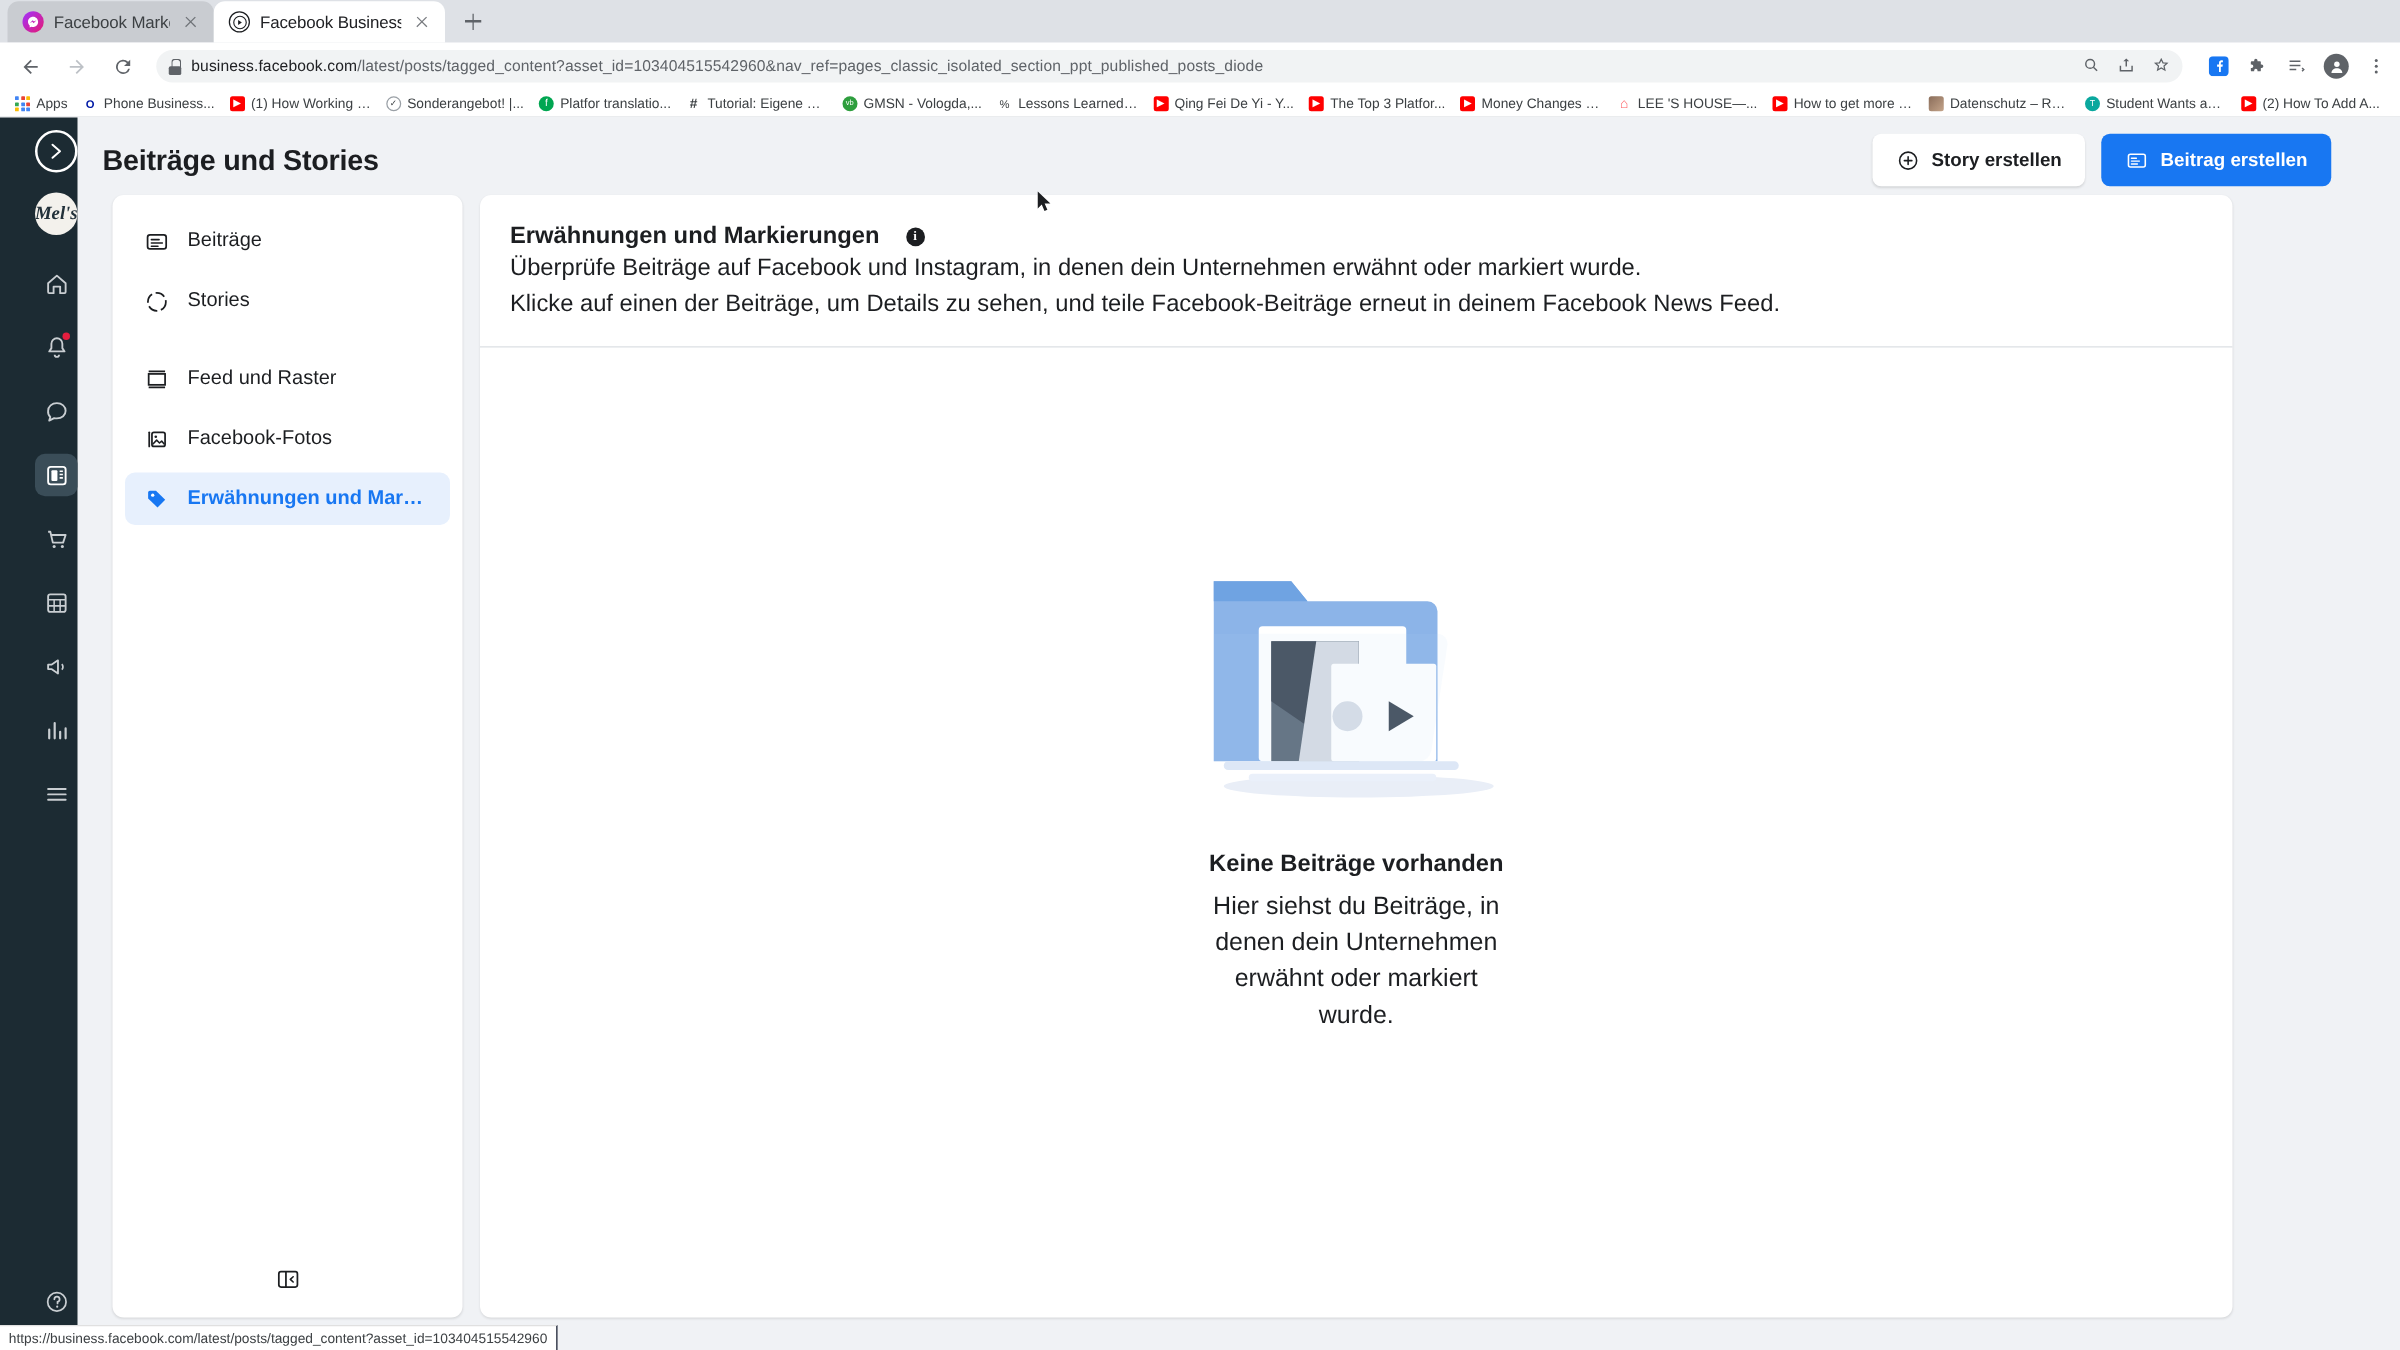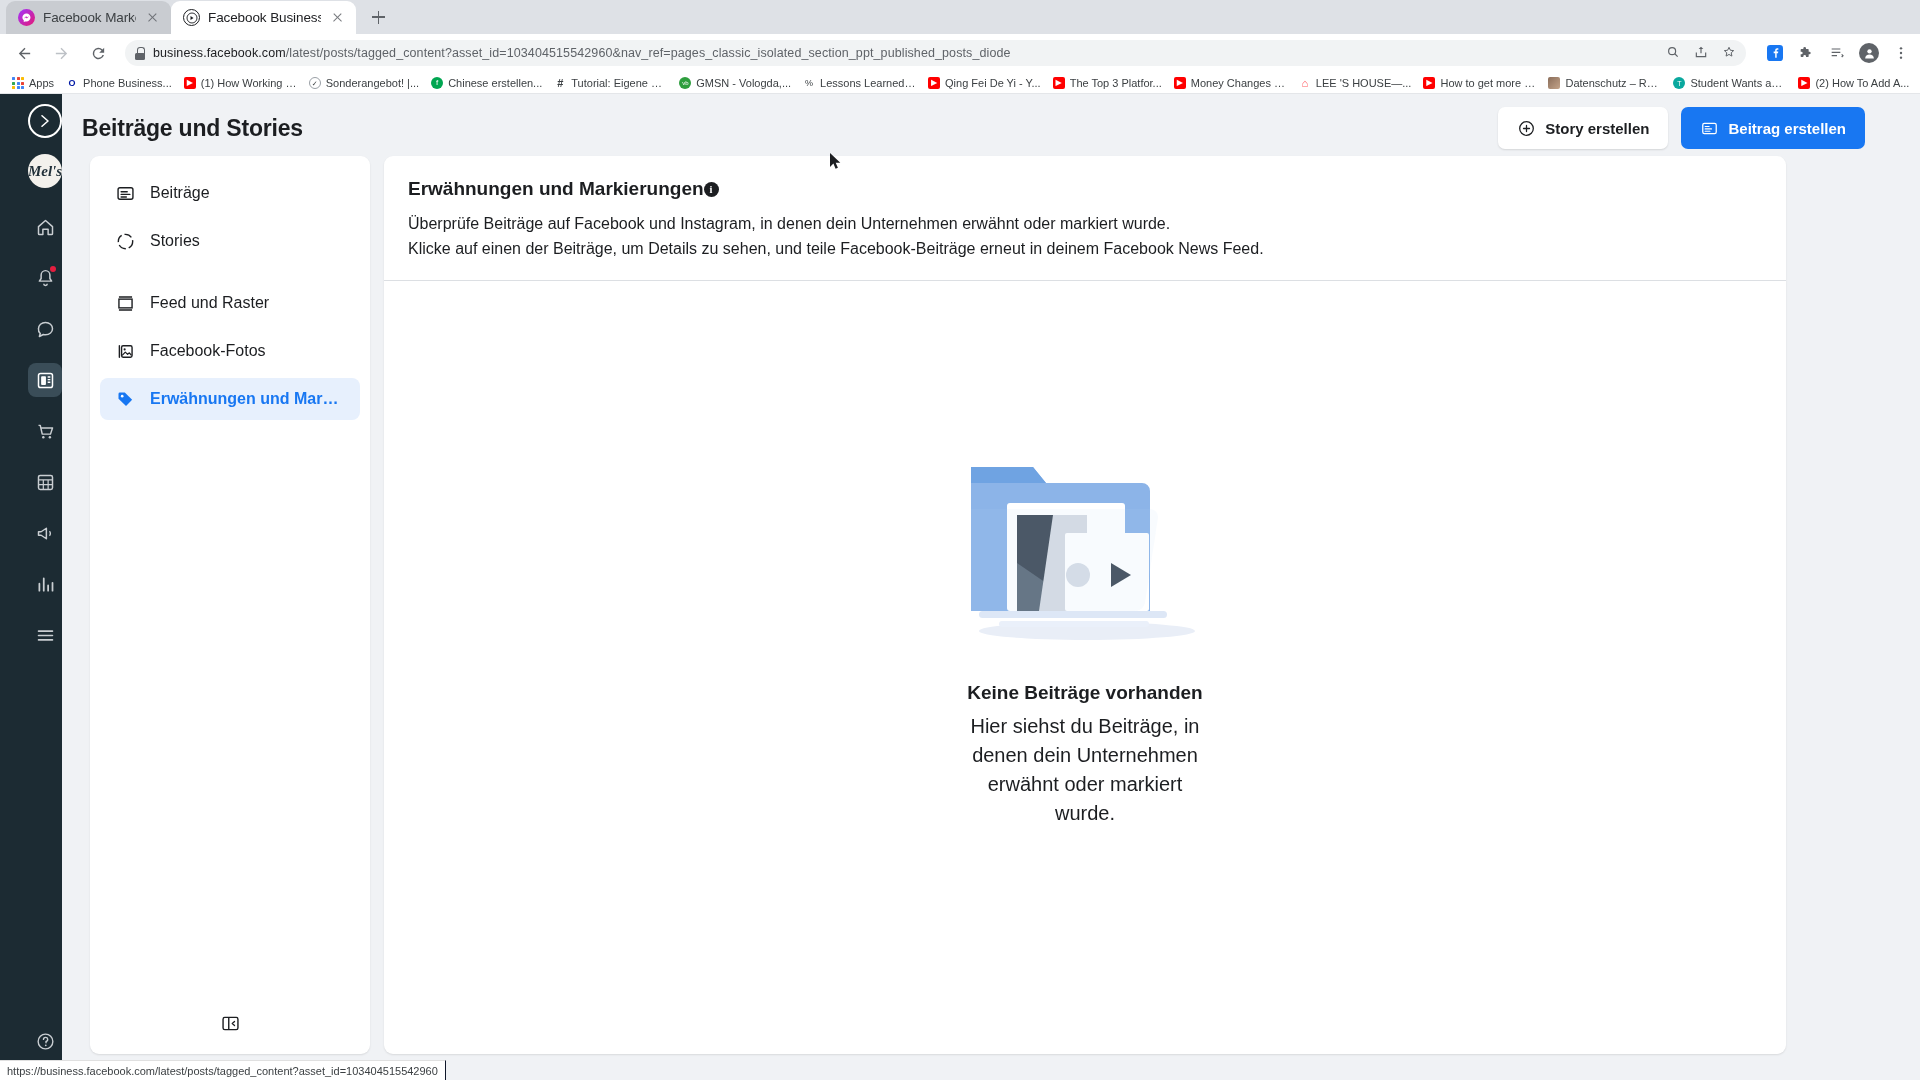--- a/index.html
+++ b/index.html
@@ -189,28 +189,28 @@
 
   
   .content-card {
     position:absolute; left:384px; top:62px; width:1402px; height:898px;
     background:#ffffff; border-radius:9px; box-shadow:0 1px 2px rgba(0,0,0,.10);
     display:flex; flex-direction:column;
   }
   .content-head { padding:22px 24px 18px 24px; border-bottom:1px solid #dcdfe3; }
   .content-title {
     font-size:19px; font-weight:bold; color:#1c1e21;
-    display:flex; align-items:center; gap:0; margin-bottom:12px;
+    display:flex; align-items:center; gap:21px; 
   }
   .info-dot {
     width:15px; height:15px; border-radius:50%; background:#1c1e21; color:#fff;
     font-size:10.5px; font-weight:bold; display:flex; align-items:center;
     justify-content:center; font-family:"Liberation Serif", serif;
   }
-  .content-sub { font-size:16px; color:#1c1e21; line-height:1.55; }
+  .content-sub { font-size:19px; color:#1c1e21; line-height:1.55; }
 
   .empty-wrap {
     flex:1 1 auto; display:flex; flex-direction:column;
     align-items:center; justify-content:center; padding-bottom:64px;
   }
   .empty-title { font-size:19px; font-weight:bold; color:#1c1e21; margin-top:30px; }
   .empty-text {
     font-size:20px; color:#1c1e21; text-align:center;
     line-height:1.45; margin-top:8px; max-width:235px;
   }
@@ -350,21 +350,21 @@
       <div class="bm">
         <span class="bm-ico" style="background:#ff0000;">▶</span>
         <span class="bm-label">(1) How Working a...</span>
       </div>
       <div class="bm">
         <span class="bm-ico" style="background:#fff;color:#3c4043;border:1px solid #9aa0a6;border-radius:50%;font-size:7px;">✓</span>
         <span class="bm-label">Sonderangebot! |...</span>
       </div>
       <div class="bm">
         <span class="bm-ico" style="background:#00a651;border-radius:50%;">f</span>
-        <span class="bm-label">Chinese erstellen...</span>
+        <span class="bm-label">Platfor translatio...</span>
       </div>
       <div class="bm">
         <span class="bm-ico" style="background:#fff;color:#3c4043;font-size:11px;font-weight:bold;">#</span>
         <span class="bm-label">Tutorial: Eigene Fa...</span>
       </div>
       <div class="bm">
         <span class="bm-ico" style="background:#2e9e3e;border-radius:50%;font-size:6px;">vb</span>
         <span class="bm-label">GMSN - Vologda,...</span>
       </div>
       <div class="bm">

